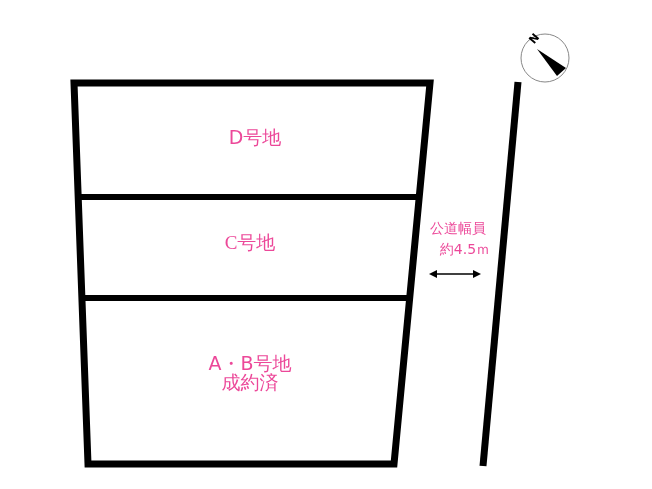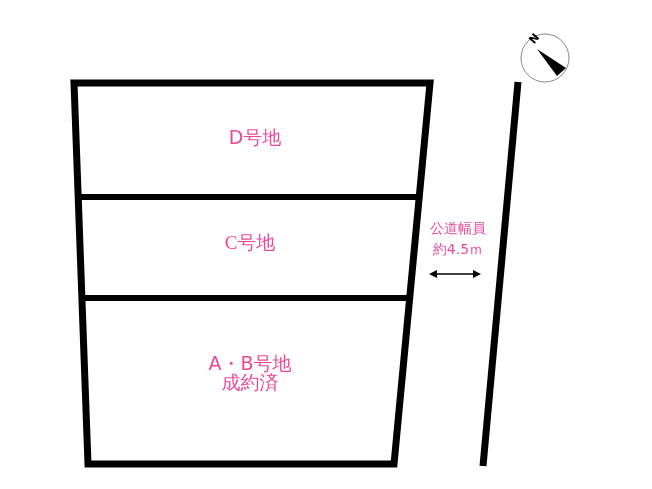--- a/index.html
+++ b/index.html
@@ -59,13 +59,13 @@
 </svg>
 
 <div class="label lot-label" style="left:200px; top:126px; width:110px;">D号地</div>
 
 <div class="label lot-label" style="left:195px; top:232px; width:110px;font-family:Liberation Serif, serif;">C号地</div>
 
 <div class="label lot-label" style="left:180px; top:352px; width:140px;">A・B号地</div>
 <div class="label lot-label" style="left:180px; top:371px; width:140px;">成約済</div>
 
 <div class="label road-label" style="left:418px; top:218px; width:80px;">公道幅員</div>
-<div class="label road-label" style="left:418px; top:239px; width:80px;">約4.5ｍ</div>
+<div class="label road-label" style="left:418px; top:239px; width:80px;padding-left:7px;">約4.5ｍ</div>
 
 </body></html>

